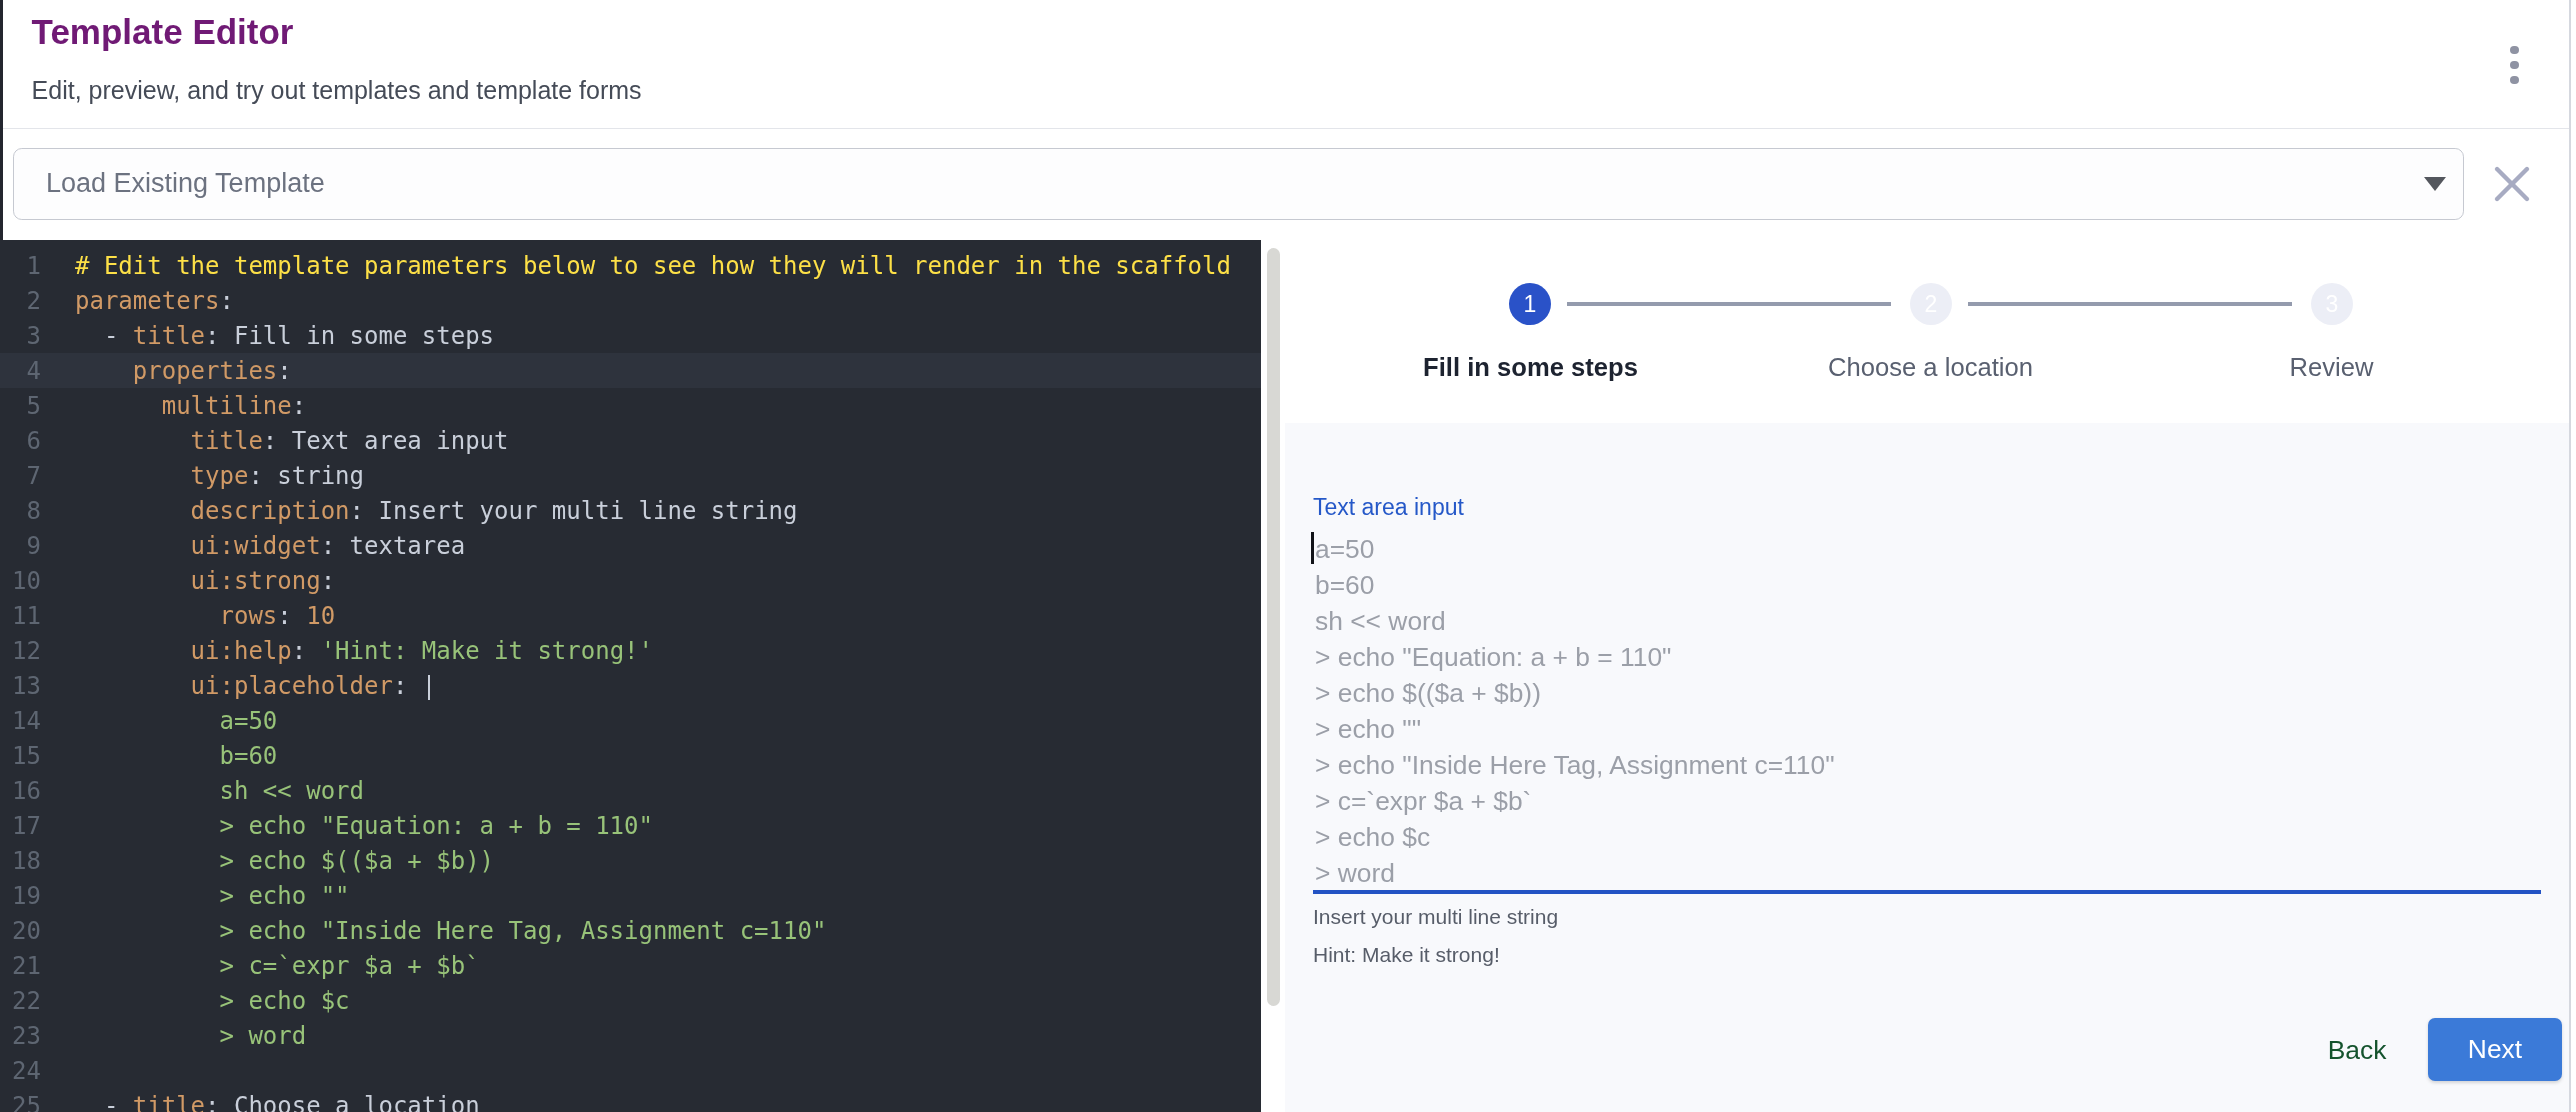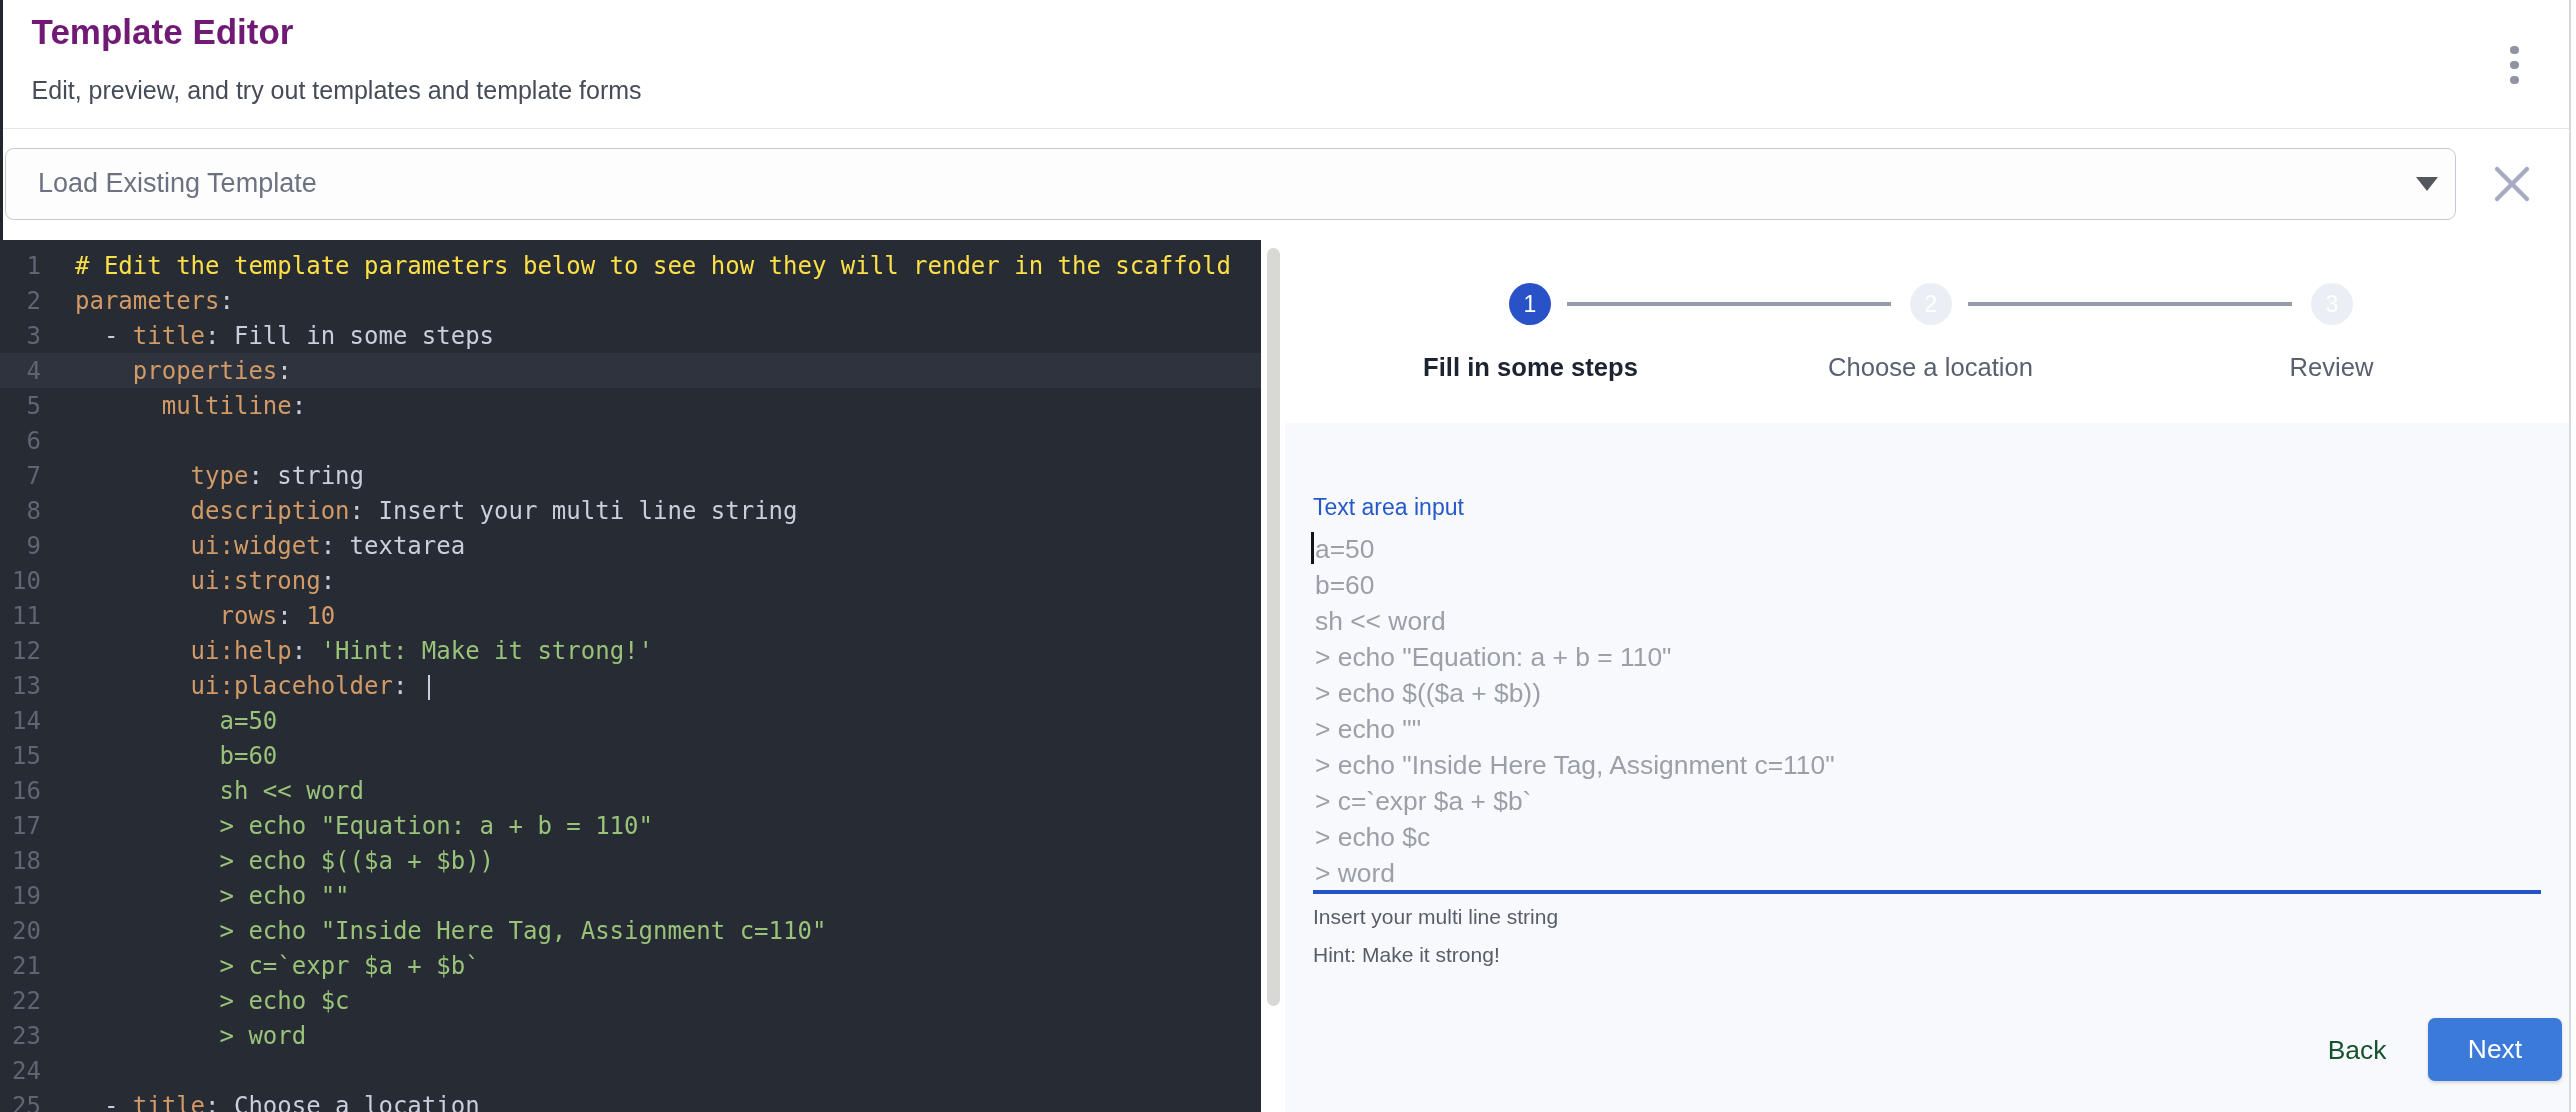--- a/index.html
+++ b/index.html
@@ -13,21 +13,21 @@
   
   .header{position:absolute;left:2.6px;top:0;width:2566px;height:128px;background:#ffffff;
           border-bottom:1.8px solid #e3e5ea;}
   .page-title{position:absolute;left:29px;top:12.3px;font-size:35px;font-weight:bold;color:#701a75;}
   .page-subtitle{position:absolute;left:29px;top:76px;font-size:25px;color:#454b57;}
   .kebab-btn{position:absolute;left:2491px;top:42px;width:42px;height:46px;border:none;background:transparent;
              display:flex;flex-direction:column;align-items:center;justify-content:center;gap:6.2px;cursor:pointer;}
   .kebab-btn i{width:8.8px;height:8.8px;border-radius:50%;background:#8f93a3;}
 
   
-  .select-field{position:absolute;left:5px;top:148px;width:2451px;height:72px;background:#fdfdfe;
+  .select-field{position:absolute;left:13px;top:148px;width:2451px;height:72px;background:#fdfdfe;
                 border:1.8px solid #c6c9d1;border-radius:8.8px;box-sizing:border-box;cursor:pointer;}
   .select-placeholder{position:absolute;left:32px;top:19.4px;font-size:27px;color:#6c7280;}
   .select-caret{position:absolute;left:2410px;top:28px;width:0;height:0;
                 border-left:11.5px solid transparent;border-right:11.5px solid transparent;
                 border-top:14px solid #54575e;}
   .clear-btn{position:absolute;left:2490px;top:162px;width:44px;height:44px;border:none;background:transparent;cursor:pointer;padding:0;}
 
   
   .editor{position:absolute;left:0;top:240px;width:1261px;height:873px;background:#272b33;
           overflow:hidden;padding-top:8px;box-sizing:border-box;
@@ -100,21 +100,21 @@
     </svg>
   </button>
 
   <div class="editor">
     <div>
         <div class="cl"><span class="ln">1</span><span class="code"><span class="tk-comment"># Edit the template parameters below to see how they will render in the scaffold</span></span></div>
         <div class="cl"><span class="ln">2</span><span class="code"><span class="tk-key">parameters</span><span class="tk-plain">:</span></span></div>
         <div class="cl"><span class="ln">3</span><span class="code"><span class="tk-plain">  - </span><span class="tk-key">title</span><span class="tk-plain">: Fill in some steps</span></span></div>
         <div class="cl active"><span class="ln">4</span><span class="code"><span class="tk-plain">    </span><span class="tk-key">properties</span><span class="tk-plain">:</span></span></div>
         <div class="cl"><span class="ln">5</span><span class="code"><span class="tk-plain">      </span><span class="tk-key">multiline</span><span class="tk-plain">:</span></span></div>
-        <div class="cl"><span class="ln">6</span></div>
+        <div class="cl"><span class="ln">6</span><span class="code"><span class="tk-plain">        </span><span class="tk-key">title</span><span class="tk-plain">: Text area input</span></span></div>
         <div class="cl"><span class="ln">7</span><span class="code"><span class="tk-plain">        </span><span class="tk-key">type</span><span class="tk-plain">: string</span></span></div>
         <div class="cl"><span class="ln">8</span><span class="code"><span class="tk-plain">        </span><span class="tk-key">description</span><span class="tk-plain">: Insert your multi line string</span></span></div>
         <div class="cl"><span class="ln">9</span><span class="code"><span class="tk-plain">        </span><span class="tk-key">ui:widget</span><span class="tk-plain">: textarea</span></span></div>
         <div class="cl"><span class="ln">10</span><span class="code"><span class="tk-plain">        </span><span class="tk-key">ui:strong</span><span class="tk-plain">:</span></span></div>
         <div class="cl"><span class="ln">11</span><span class="code"><span class="tk-plain">          </span><span class="tk-key">rows</span><span class="tk-plain">: </span><span class="tk-num">10</span></span></div>
         <div class="cl"><span class="ln">12</span><span class="code"><span class="tk-plain">        </span><span class="tk-key">ui:help</span><span class="tk-plain">: </span><span class="tk-str">'Hint: Make it strong!'</span></span></div>
         <div class="cl"><span class="ln">13</span><span class="code"><span class="tk-plain">        </span><span class="tk-key">ui:placeholder</span><span class="tk-plain">: </span><span class="tk-plain">|</span></span></div>
         <div class="cl"><span class="ln">14</span><span class="code"><span class="tk-str">          a=50</span></span></div>
         <div class="cl"><span class="ln">15</span><span class="code"><span class="tk-str">          b=60</span></span></div>
         <div class="cl"><span class="ln">16</span><span class="code"><span class="tk-str">          sh &lt;&lt; word</span></span></div>

